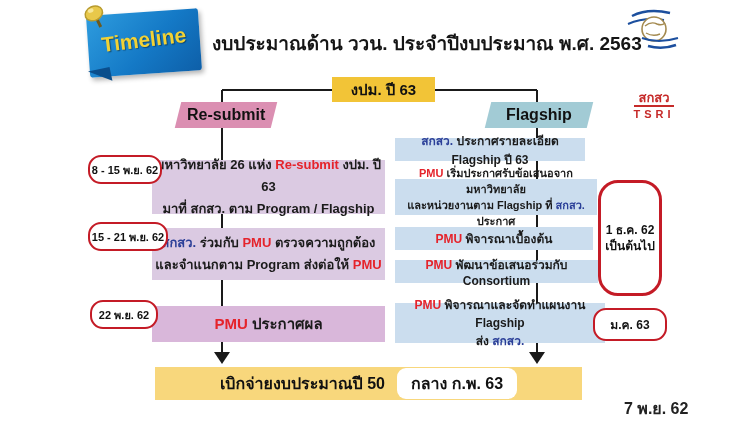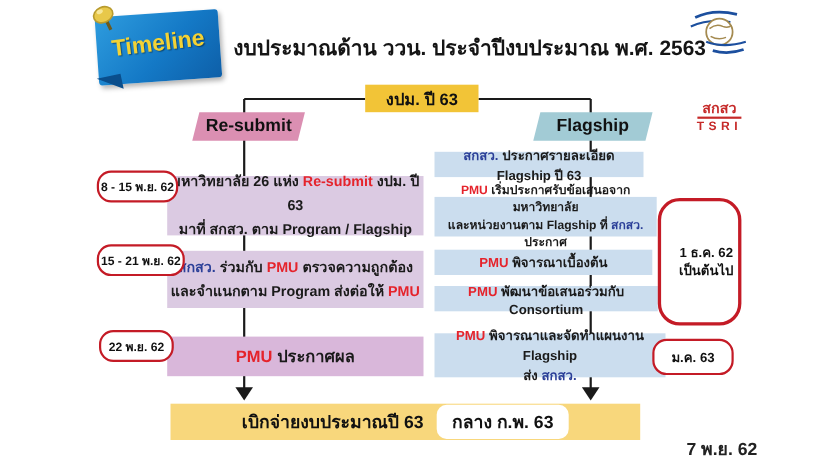--- a/index.html
+++ b/index.html
@@ -127,25 +127,25 @@
   <div class="box bluebox r12" style="left:395px;top:260px;width:203px;height:23px;">
     <div><span class="red">PMU</span><span> พัฒนาข้อเสนอร่วมกับ Consortium</span></div>
   </div>
 
   <div class="box bluebox r5t" style="left:395px;top:303px;width:210px;height:40px;">
     <div><span class="red">PMU</span><span> พิจารณาและจัดทำแผนงาน Flagship</span></div>
     <div><span>ส่ง </span><span class="blue">สกสว.</span></div>
   </div>
   <div class="date-badge" style="left:593px;top:308px;width:70px;height:29px;font-size:12px;">ม.ค. 63</div>
 
-  <div class="bracket" style="left:598px;top:180px;width:58px;height:110px;padding-left:12px;">
+  <div class="bracket" style="left:598px;top:180px;width:58px;height:110px;">
     <div>1 ธ.ค. 62</div>
     <div>เป็นต้นไป</div>
   </div>
 
   <div class="bottom-bar" style="left:155px;top:367px;width:427px;height:33px;">
-    <span>เบิกจ่ายงบประมาณปี 63</span>
+    <span>เบิกจ่ายงบประมาณปี 50</span>
     <span class="bottom-pill">กลาง ก.พ. 63</span>
   </div>
 
   <div class="footer-date" style="left:624px;top:396px;">7 พ.ย. 62</div>
 
 </div>
 
 </body></html>

